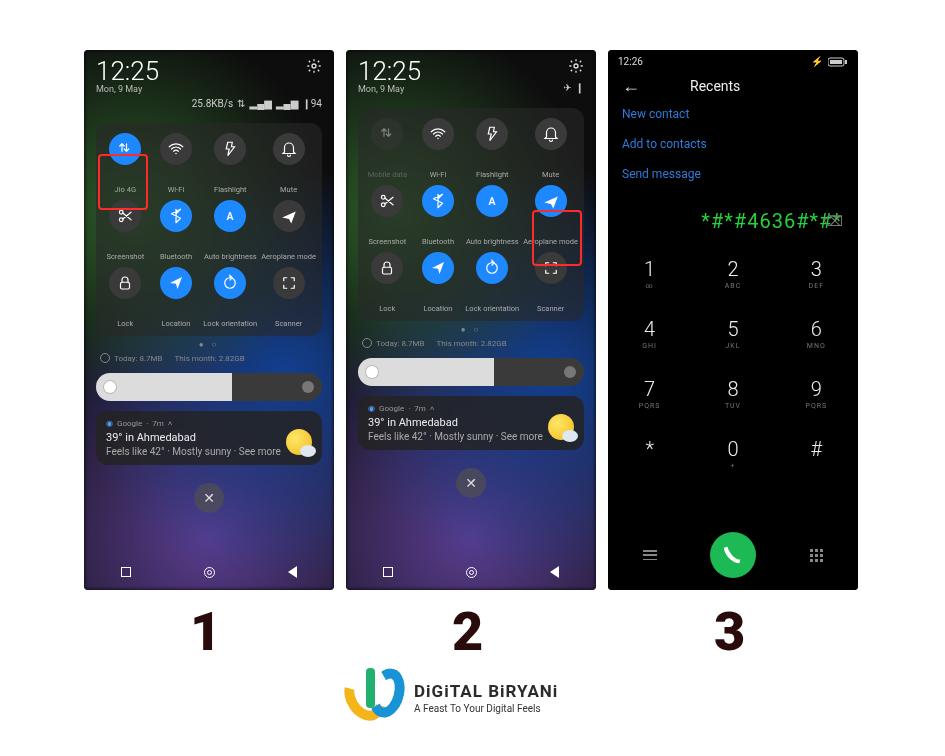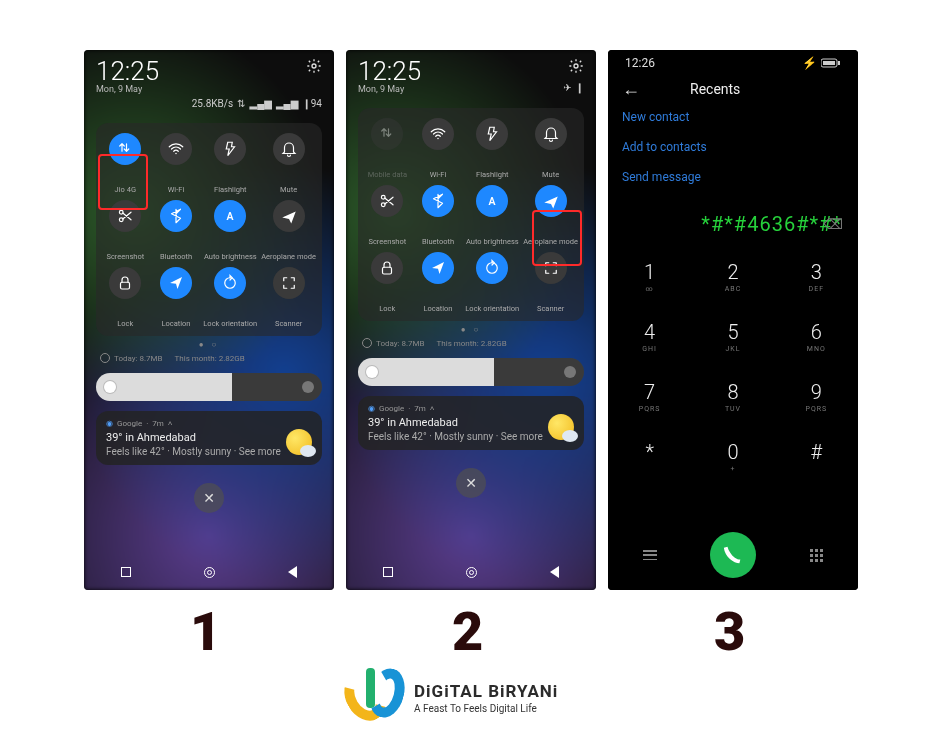--- a/index.html
+++ b/index.html
@@ -45,21 +45,21 @@
 .closebtn { margin:18px auto 0; width:30px; height:30px; border-radius:50%; background:rgba(80,80,80,.7); display:flex; align-items:center; justify-content:center; color:#ddd; font-size:14px; }
 
 .navbar { position:absolute; bottom:6px; left:0; right:0; display:flex; justify-content:space-around; align-items:center; height:24px; color:#fff; }
 .navbar .sq{width:10px;height:10px;border:1.5px solid #fff;}
 .navbar .ci{width:11px;height:11px;border:1.5px solid #fff;border-radius:50%;position:relative;}
 .navbar .ci::after{content:"";position:absolute;inset:2px;border:1px solid #fff;border-radius:50%;}
 .navbar .tr{width:0;height:0;border-top:6px solid transparent;border-bottom:6px solid transparent;border-right:9px solid #fff;}
 
 
 .dialer { background:#000; position:absolute; inset:0; display:flex; flex-direction:column; }
-.d-status { display:flex; justify-content:space-between; padding:6px 17px 2px; font-size:12px; color:#ddd; }
+.d-status { display:flex; justify-content:space-between; padding:6px 10px 2px; font-size:10px; color:#ddd; }
 .d-status .right{display:flex;gap:4px;align-items:center;}
 .d-top { padding:6px 14px; }
 .d-top .trow{display:flex;align-items:center;gap:50px;}
 .d-top .back{font-size:18px;color:#ddd;}
 .d-top .title{font-size:14px;color:#eee;}
 .d-links { padding:4px 14px 10px; display:flex; flex-direction:column; gap:16px; }
 .d-links span{color:#2f7bd9;font-size:12px;}
 .d-number{ text-align:right; color:#26d13b; font-size:20px; letter-spacing:1px; padding:18px 16px 10px; position:relative;margin-left:32px;}
 .bksp{position:absolute;right:14px;top:22px;color:#777;font-size:14px;}
 .keypad{ flex:1; display:grid; grid-template-columns:repeat(3,1fr); grid-auto-rows:60px; }
@@ -500,17 +500,17 @@
   <div class="stepnum" style="left:714px;">3</div>
 
   <div class="logo">
     <div class="logomark">
       <div class="c1"></div>
         <div class="bar"></div>
         <div class="c2"></div>
     </div>
     <div class="logotext">
       <div class="t1">DiGiTAL BiRYANi</div>
-      <div class="t2">A Feast To Feels Digital Life</div>
+      <div class="t2">A Feast To Your Digital Feels</div>
     </div>
   </div>
 
 </div>
 
 </body></html>

